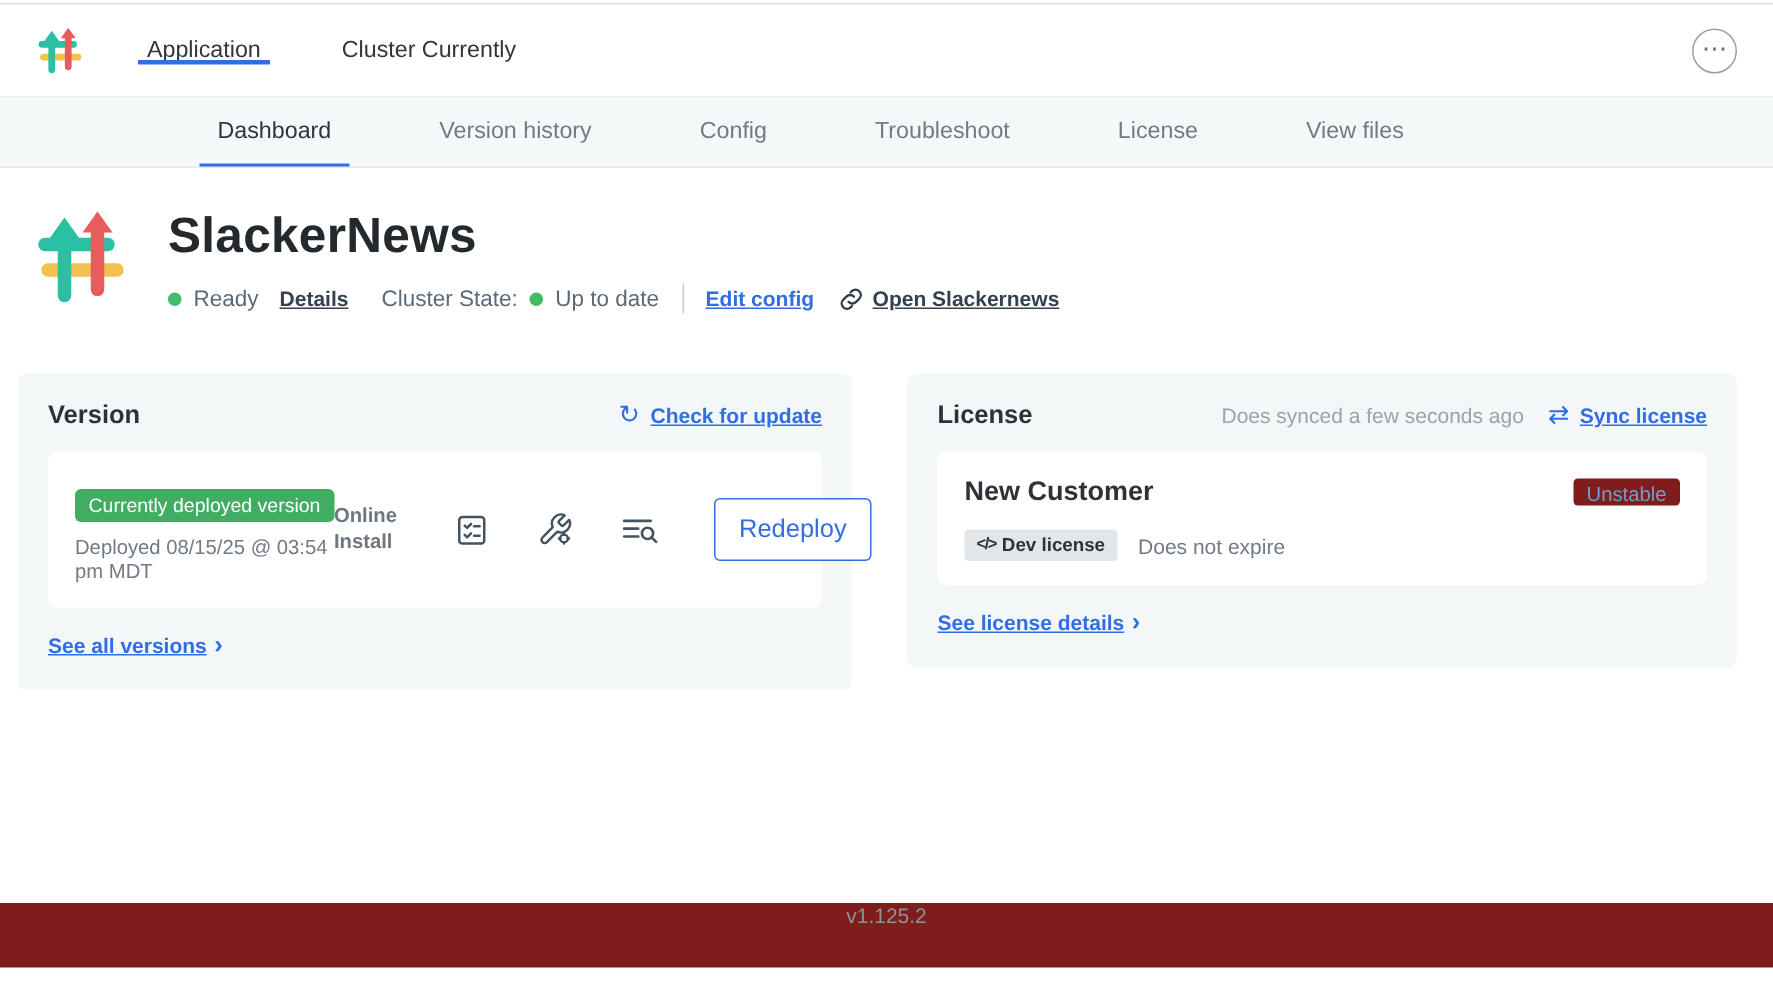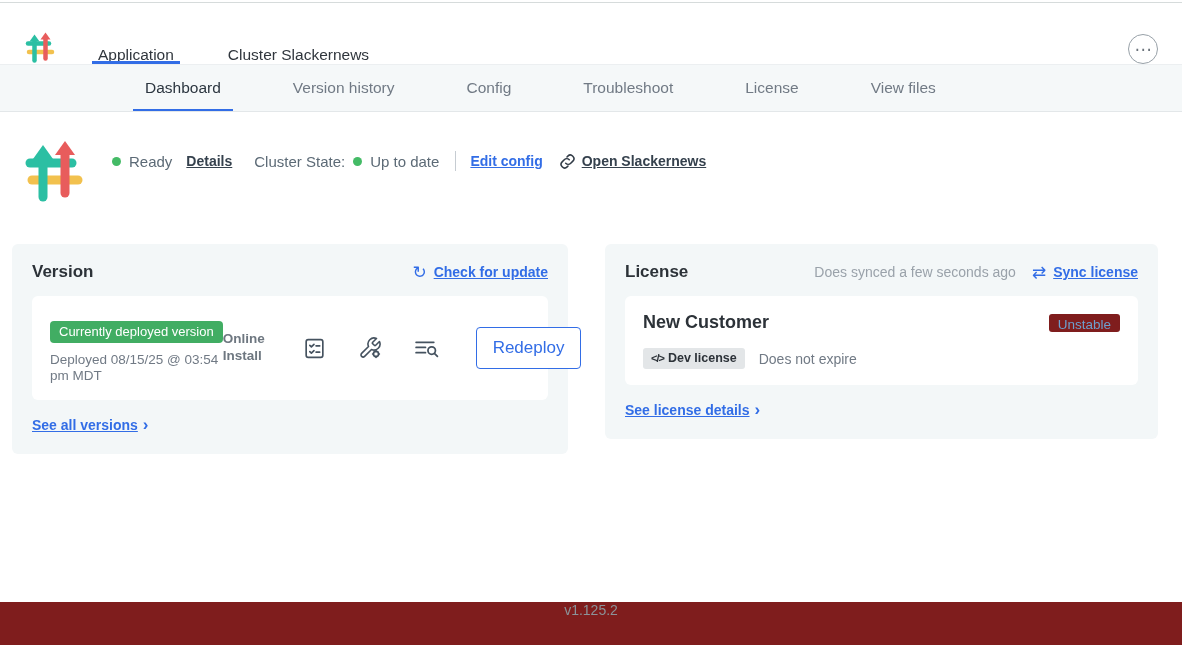--- a/index.html
+++ b/index.html
@@ -12,21 +12,21 @@
     overflow: hidden;
   }
 
   
   .top-strip { height: 3px; border-bottom: 1px solid #d6dbdb; }
 
   
   .topbar {
     height: 62px;
     display: flex;
-    align-items: flex-end;
+    align-items: center;
     padding: 0 24px;
     background: #fff;
     border-bottom: 1px solid #eceff1;
   }
   .logo-box { display: flex; align-items: center; margin-right: 36px; }
   .logo-box svg { display: block; }
   .top-tab {
     display: flex; align-items: center;
     padding: 0 6px; margin-right: 42px;
     font-size: 15.5px; color: #30363d;
@@ -168,21 +168,21 @@
       <line x1="21" y1="57" x2="21" y2="18" stroke="#2bbfa3" stroke-width="9" stroke-linecap="round"></line>
       <polygon points="21,5 11,19 31,19" fill="#2bbfa3"></polygon>
       <line x1="43" y1="53" x2="43" y2="14" stroke="#e85c5c" stroke-width="9" stroke-linecap="round"></line>
       <polygon points="43,1 33,15 53,15" fill="#e85c5c"></polygon>
     </svg>
   </div>
   <div class="top-tab active">
     <span>Application</span>
   </div>
   <div class="top-tab">
-    <span>Cluster Slackernews</span>
+    <span>Cluster Currently</span>
   </div>
   <div class="topbar-right">
     <button class="more-btn">
       <span>⋯</span>
     </button>
   </div>
 </header>
 
 <nav class="subnav">
   <div class="subnav-item active">
@@ -210,20 +210,21 @@
     <svg width="64" height="64" viewBox="0 0 64 64">
       <line x1="10" y1="40" x2="56" y2="40" stroke="#f2c14e" stroke-width="9" stroke-linecap="round"></line>
       <line x1="8" y1="23" x2="50" y2="23" stroke="#2bbfa3" stroke-width="9" stroke-linecap="round"></line>
       <line x1="21" y1="57" x2="21" y2="18" stroke="#2bbfa3" stroke-width="9" stroke-linecap="round"></line>
       <polygon points="21,5 11,19 31,19" fill="#2bbfa3"></polygon>
       <line x1="43" y1="53" x2="43" y2="14" stroke="#e85c5c" stroke-width="9" stroke-linecap="round"></line>
       <polygon points="43,1 33,15 53,15" fill="#e85c5c"></polygon>
     </svg>
   </div>
   <div>
+    <h1 class="app-title">SlackerNews</h1>
     <div class="status-row">
       <span class="dot"></span>
       <span class="gap-s">Ready</span>
       <span class="link-dark gap-m">Details</span>
       <span class="gap-l">Cluster State:</span>
       <span class="dot gap-s"></span>
       <span class="gap-s">Up to date</span>
       <span class="vdiv"></span>
       <span class="link-blue">Edit config</span>
       <span class="open-app">

